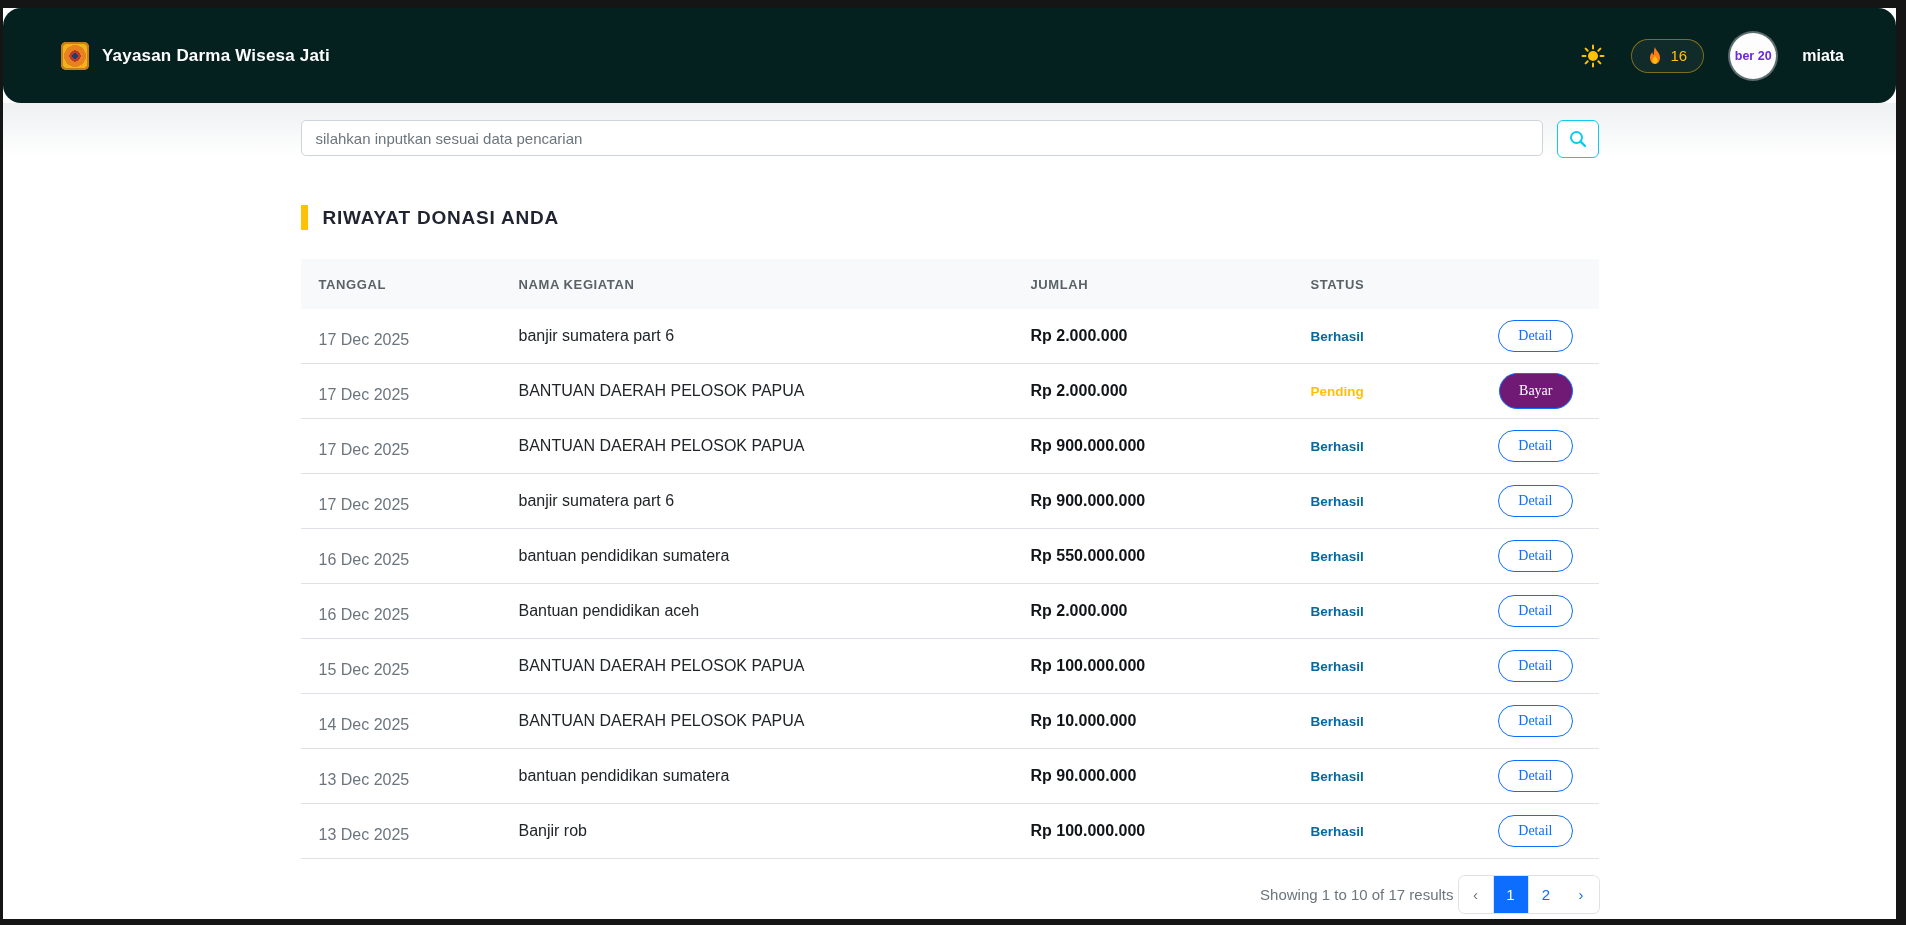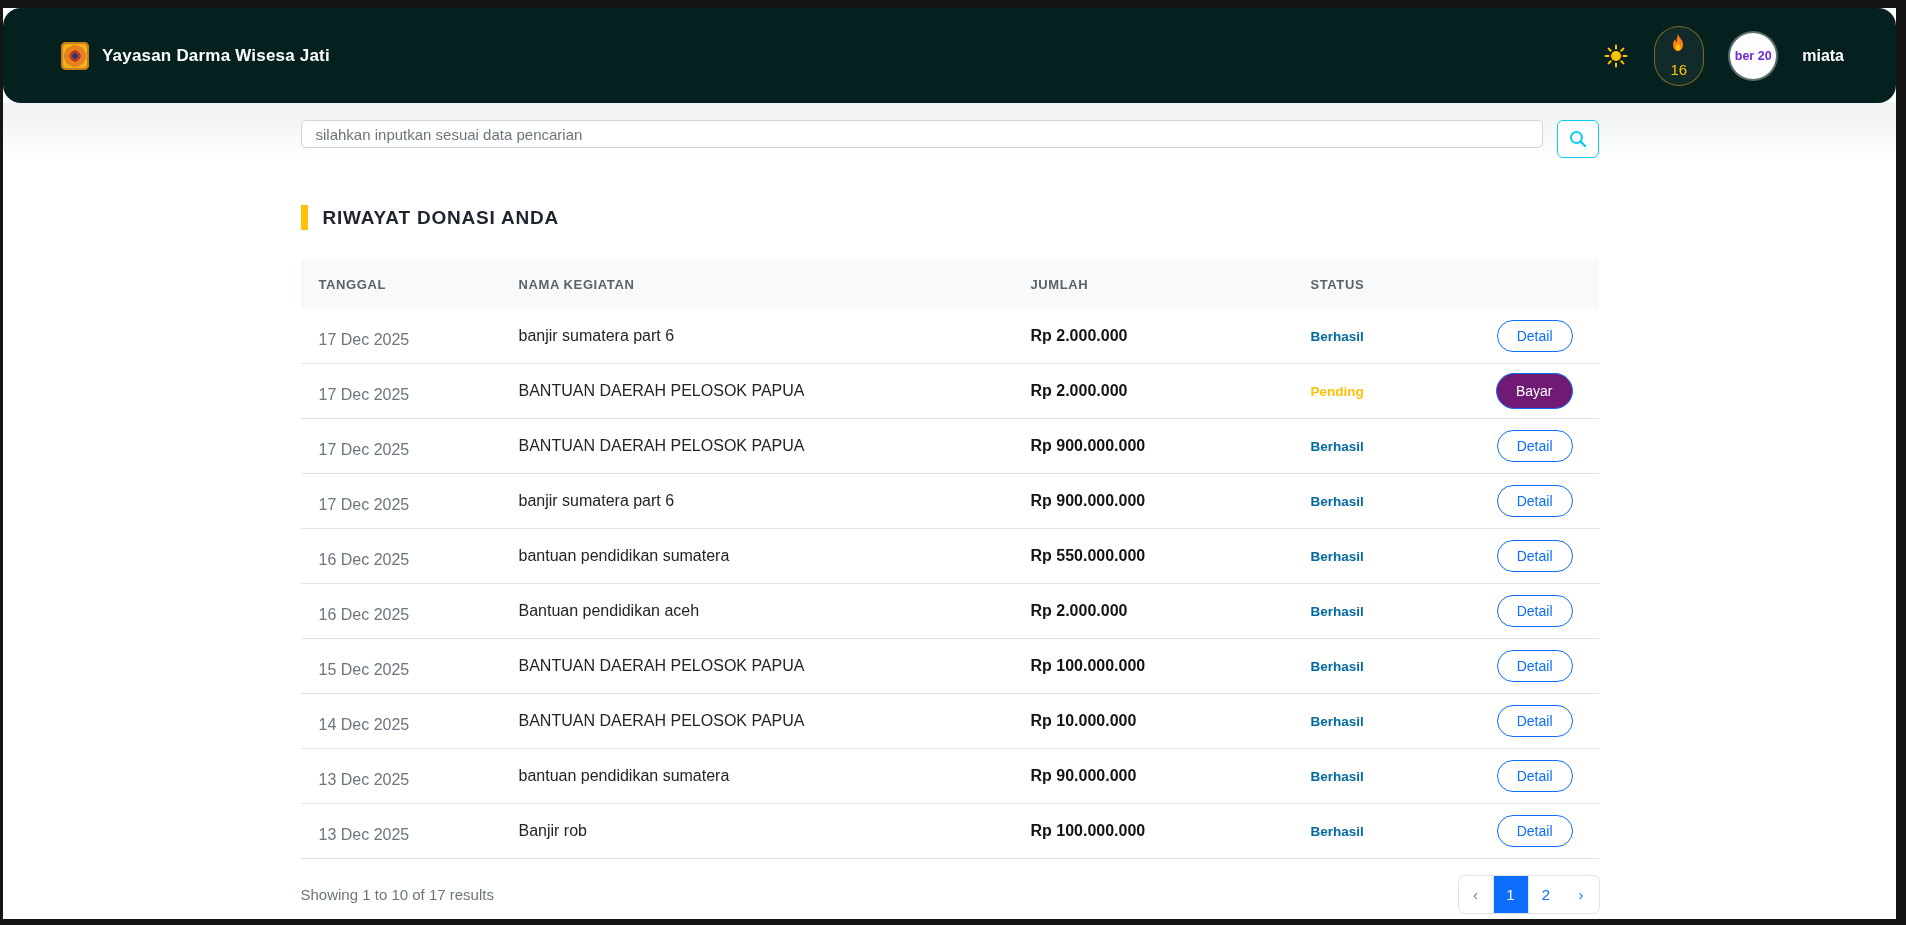--- a/index.html
+++ b/index.html
@@ -49,27 +49,26 @@
     text-decoration: none;
     display: flex; align-items: center; gap: 6px;
     cursor: pointer;
     white-space: nowrap;
   }
   .nav-arrow { font-size: 14px; color: rgba(255,255,255,0.85); }
 
   .nav-right { margin-left: auto; display: flex; align-items: center; gap: 26px; }
   .sun-icon { width: 24px; height: 24px; cursor: pointer; }
   .streak-badge {
-    display: flex; gap: 9px;
+    display: flex; align-items: center; gap: 9px;
     padding: 7px 16px;
     border: 1px solid rgba(255,193,7,0.45);
     background: rgba(255,255,255,0.05);
     border-radius: 50rem;
     cursor: pointer;
-    flex-direction: column;
   }
   .streak-count { color: #ffc107; font-size: 15px; }
   .flame-icon { width: 14px; height: 18px; display: block; }
   .avatar {
     width: 46px; height: 46px; border-radius: 50%;
     background: #fdfdfd;
     display: flex; align-items: center; justify-content: center;
     overflow: hidden;
     box-shadow: 0 0 0 2px rgba(255,255,255,0.35);
     cursor: pointer;
@@ -80,21 +79,21 @@
   
   .content {
     background: linear-gradient(#eef0f1, #ffffff 55px);
     height: 816px;
   }
   .container { width: 1298px; margin: 0 auto; }
 
   .search-row { display: flex; gap: 14px; padding-top: 17px; }
   .search-input {
     flex: 1;
-    height: 28px;
+    height: 36px;
     border: 1px solid #ced4da;
     border-radius: 5px;
     padding: 0 14px;
     font-size: 15px;
     color: #212529;
     font-family: "Liberation Sans", sans-serif;
     outline: none;
     background: #fff;
   }
   .search-input::placeholder { color: #6c757d; }
@@ -132,34 +131,34 @@
   }
   .t-body .t-row { height: 55px; border-bottom: 1px solid #dee2e6; background: #fff; }
   .cell-date { color: #6c757d; font-size: 16px; margin-top: 8px; }
   .cell-activity { color: #212529; font-size: 16px; }
   .cell-amount { color: #111418; font-size: 16px; font-weight: 700; }
   .cell-status { font-size: 13.5px; font-weight: 600; }
   .status-success { color: #0369a1; }
   .status-pending { color: #ffc107; }
   .cell-action { display: flex; justify-content: flex-end; padding-right: 22px; }
   .btn-pill {
-    font-family: Liberation Sans, sans-serif;
+    font-family: Liberation Serif, serif;
     font-size: 14px;
     border-radius: 50rem;
     padding: 6px 19px;
     cursor: pointer;
     line-height: 1.3;
   }
   .btn-outline { background: #ffffff; border: 1px solid #0d6efd; color: #0d6efd; }
   .btn-solid { background: #701a75; border: 1px solid #0d6efd; color: #ffffff; padding: 8px 19px; }
 
   
   .pagination-row {
     margin-top: 17px;
-    display: flex; align-items: center; justify-content: space-between;
+    display: flex; align-items: center; justify-content: flex-end;
     gap: 5px;
   }
   .page-summary { color: #6c757d; font-size: 15px; }
   .pager { display: flex; border-radius: 6px; overflow: hidden; box-shadow: 0 0 0 1px #dee2e6; }
   .page-item {
     min-width: 35px; height: 37px;
     display: flex; align-items: center; justify-content: center;
     background: #fff;
     border-right: 1px solid #dee2e6;
     font-size: 15px;

